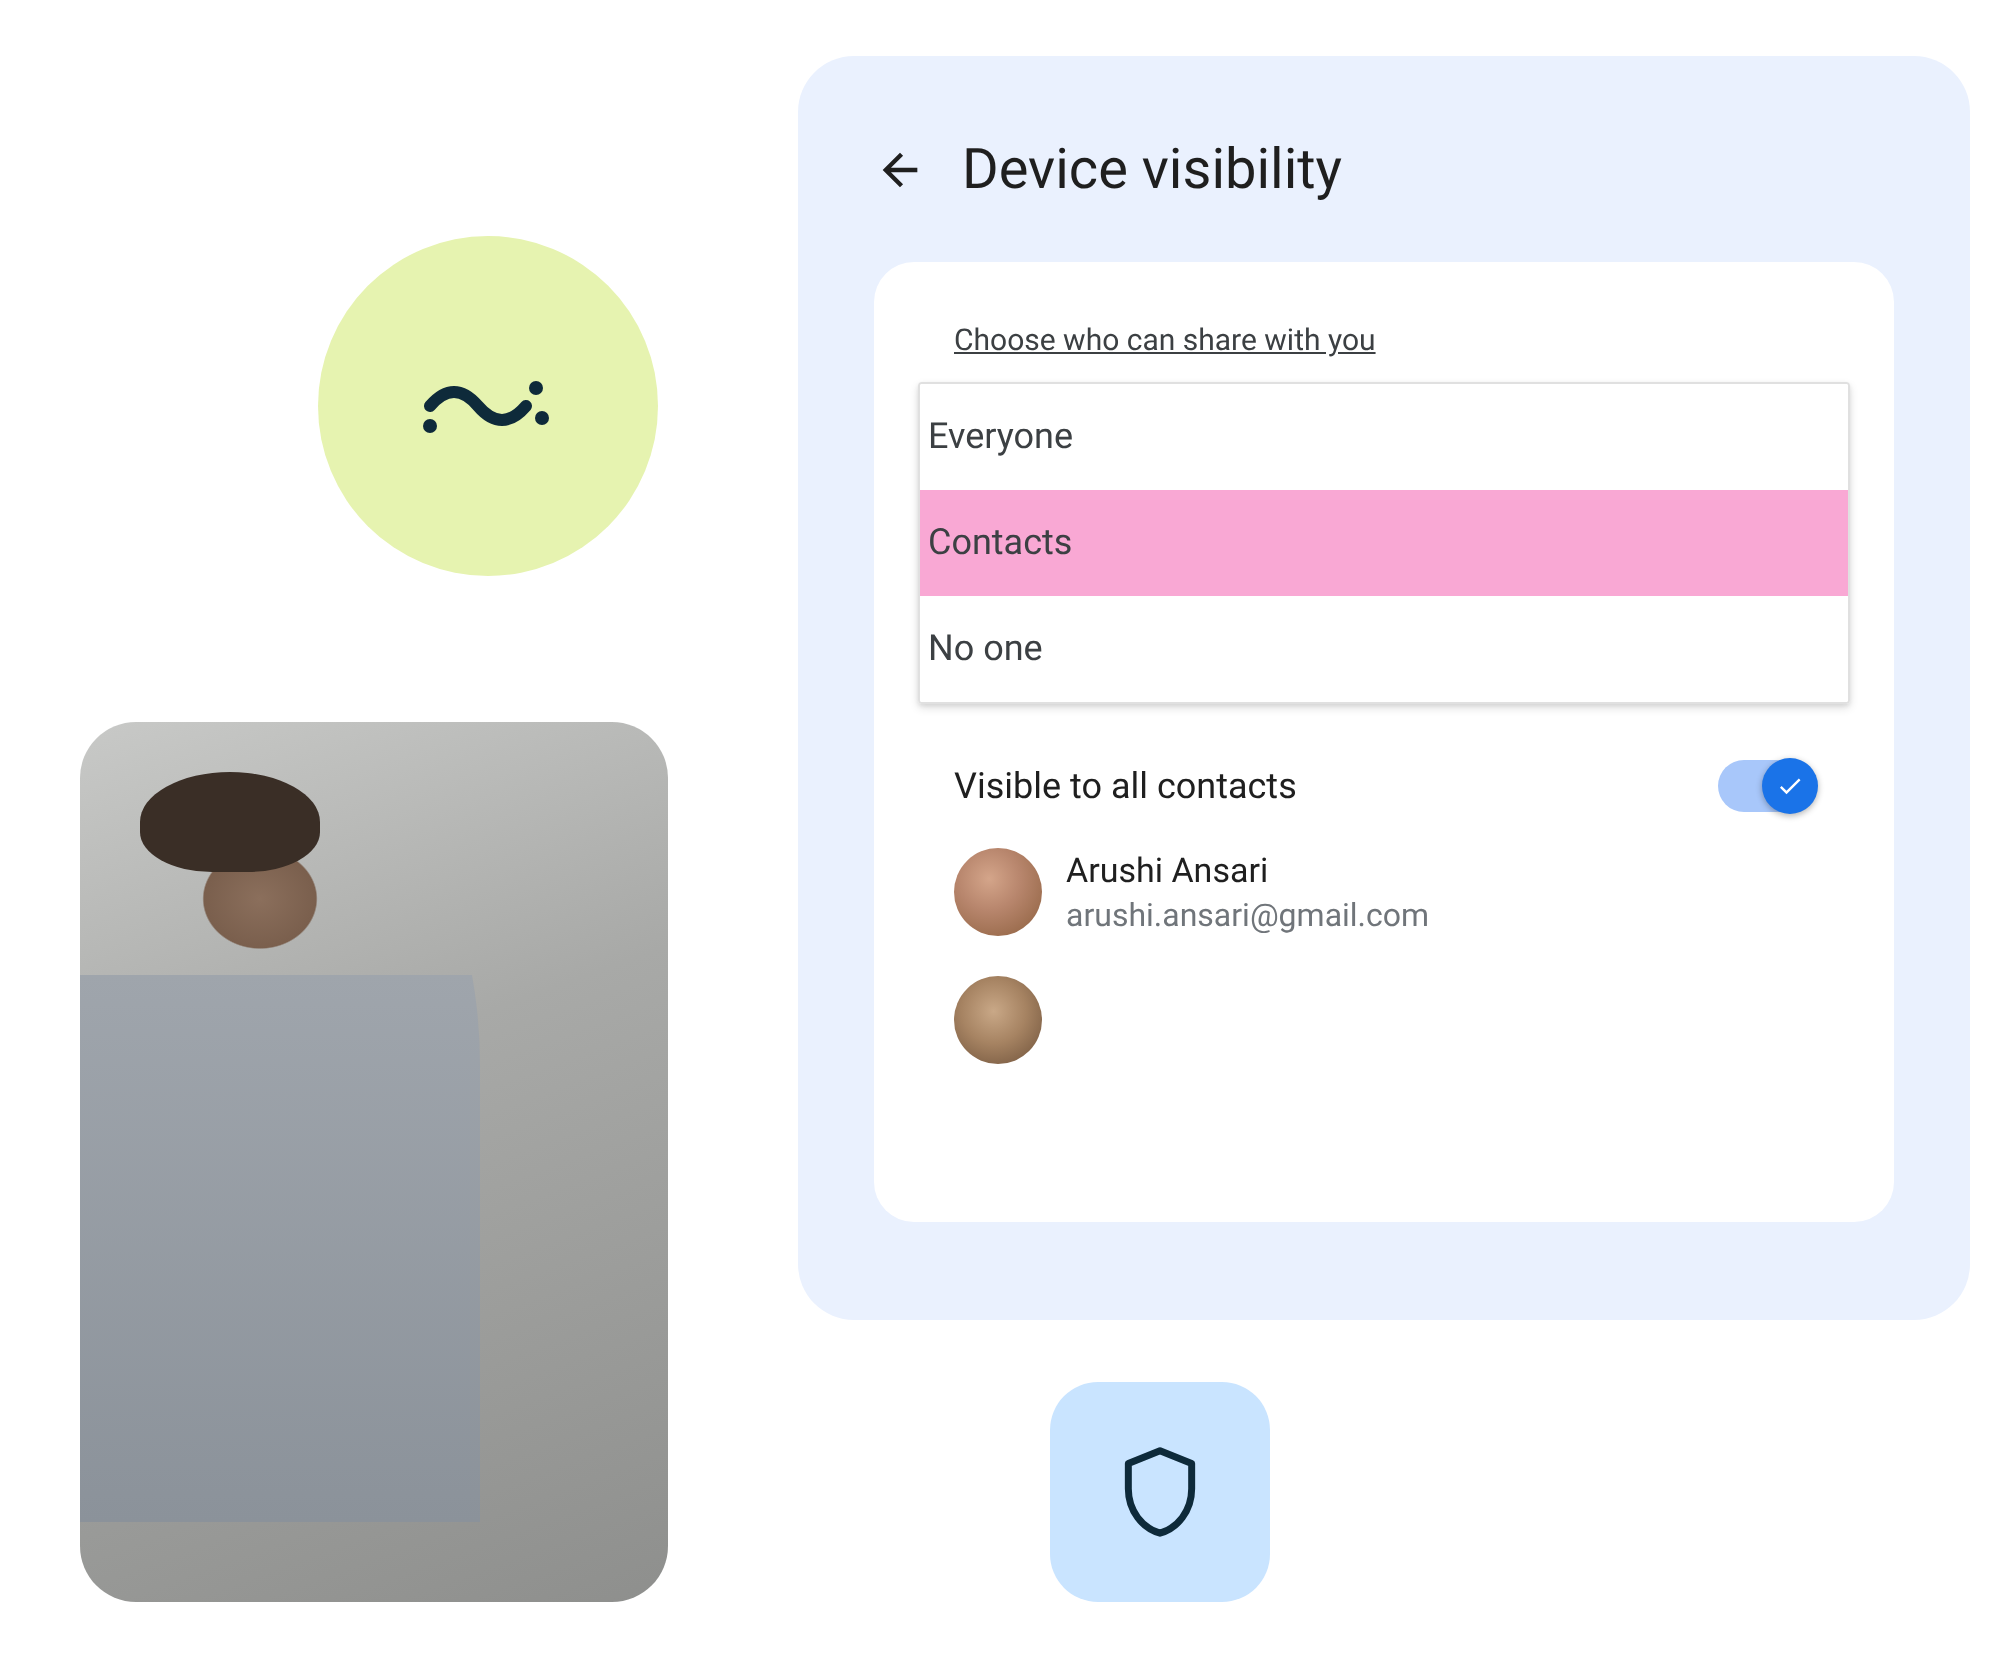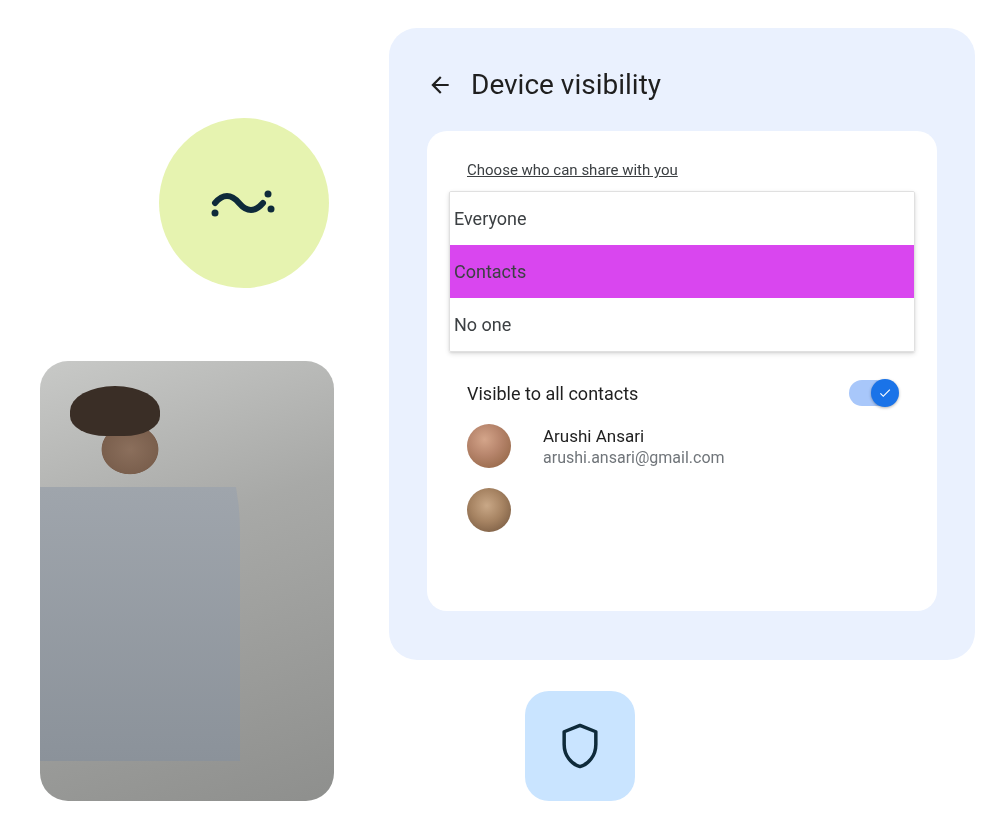--- a/index.html
+++ b/index.html
@@ -57,21 +57,21 @@
       top: 5px;
       left: 50px;
       width: 90px;
       height: 50px;
       background: #3a2e26;
       border-radius: 50% 50% 40% 40%;
     }
     .settings-panel {
       position: absolute;
       top: 28px;
-      left: 389px;
+      left: 399px;
       width: 586px;
       height: 632px;
       background: #eaf1fe;
       border-radius: 28px;
       padding: 40px 38px 30px 38px;
     }
     .panel-header {
       display: flex;
       align-items: center;
       gap: 18px;
@@ -110,21 +110,21 @@
       box-shadow: 0 2px 5px rgba(0,0,0,0.12), 0 1px 2px rgba(0,0,0,0.08);
     }
     .option-item {
       padding: 16px 4px;
       font-size: 18px;
       color: #3c4043;
       cursor: pointer;
       background: #ffffff;
     }
     .option-item.selected {
-      background: #d946ef;
+      background: #f9a8d4;
     }
     .visibility-row {
       display: flex;
       align-items: center;
       justify-content: space-between;
       padding: 0 18px 0 18px;
       margin-bottom: 18px;
     }
     .visibility-label {
       font-size: 18px;
@@ -151,21 +151,21 @@
       justify-content: center;
       box-shadow: 0 1px 3px rgba(0,0,0,0.3);
     }
     .toggle-knob svg {
       width: 14px;
       height: 14px;
     }
     .contact-row {
       display: flex;
       align-items: center;
-      gap: 32px;
+      gap: 12px;
       padding: 0 18px;
       margin-bottom: 20px;
     }
     .avatar {
       width: 44px;
       height: 44px;
       border-radius: 50%;
       flex-shrink: 0;
     }
     .avatar-1 {

